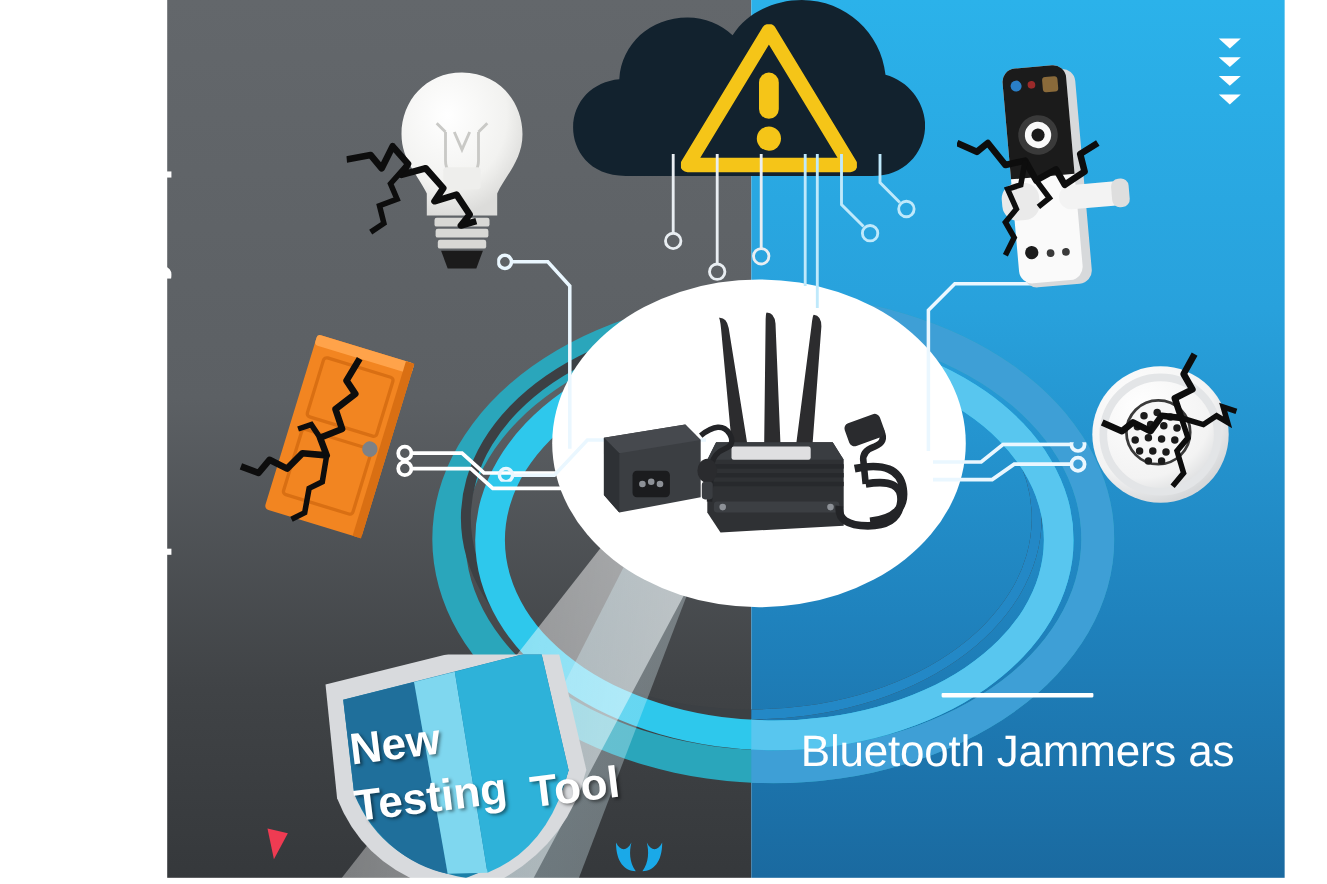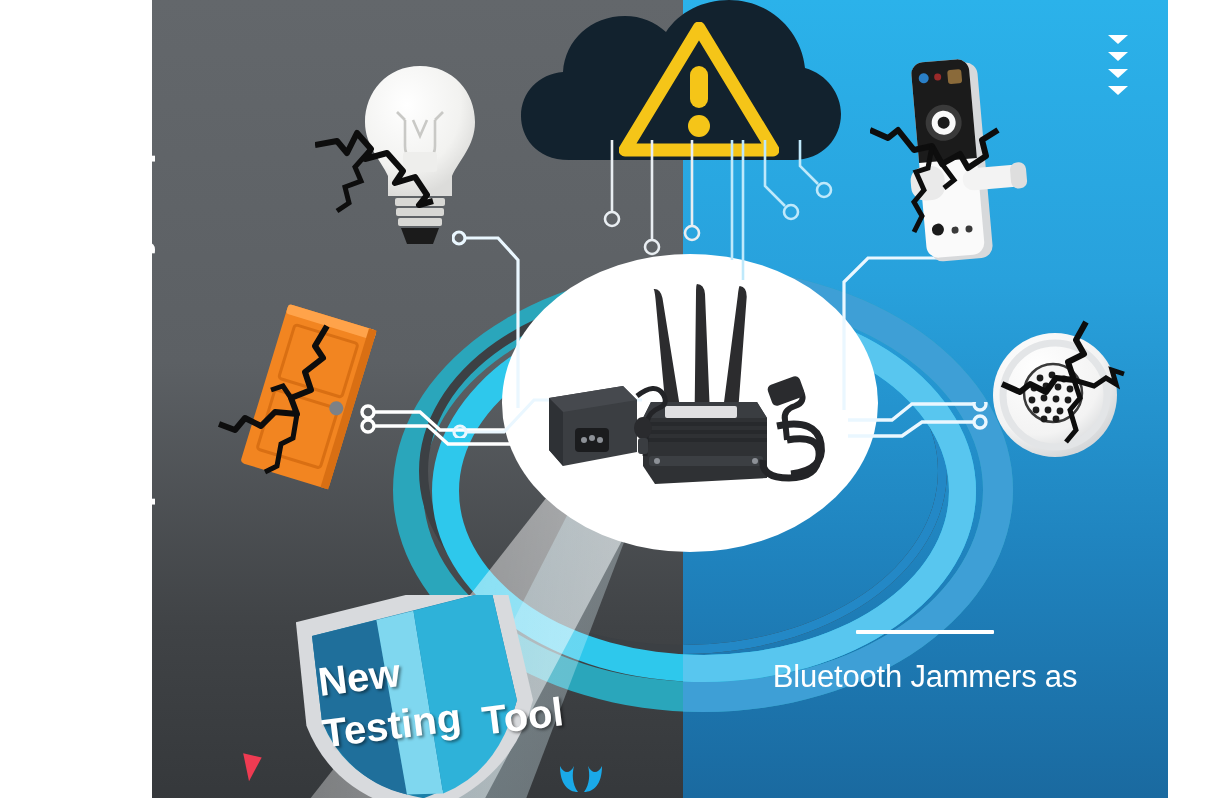--- a/index.html
+++ b/index.html
@@ -122,21 +122,21 @@
 
   
   .caption{
     position:absolute;left:690px;top:630px;width:470px;text-align:center;
     color:#ffffff;
   }
   .cap-rule{
     width:138px;height:4px;background:#ffffff;margin:0 auto 22px auto;border-radius:1px;
   }
   .cap-line{
-    font-size:31px;line-height:1.38;font-weight:normal;
+    font-size:40px;line-height:1.38;font-weight:normal;
     font-family:"Liberation Sans", sans-serif;
     letter-spacing:-0.2px;
   }
 
   
   .chevrons{position:absolute;left:1108px;top:35px;width:30px;height:80px;}
   .chev{
     width:0;height:0;border-left:10px solid transparent;border-right:10px solid transparent;
     border-top:9px solid #ffffff;margin-bottom:8px;
   }

